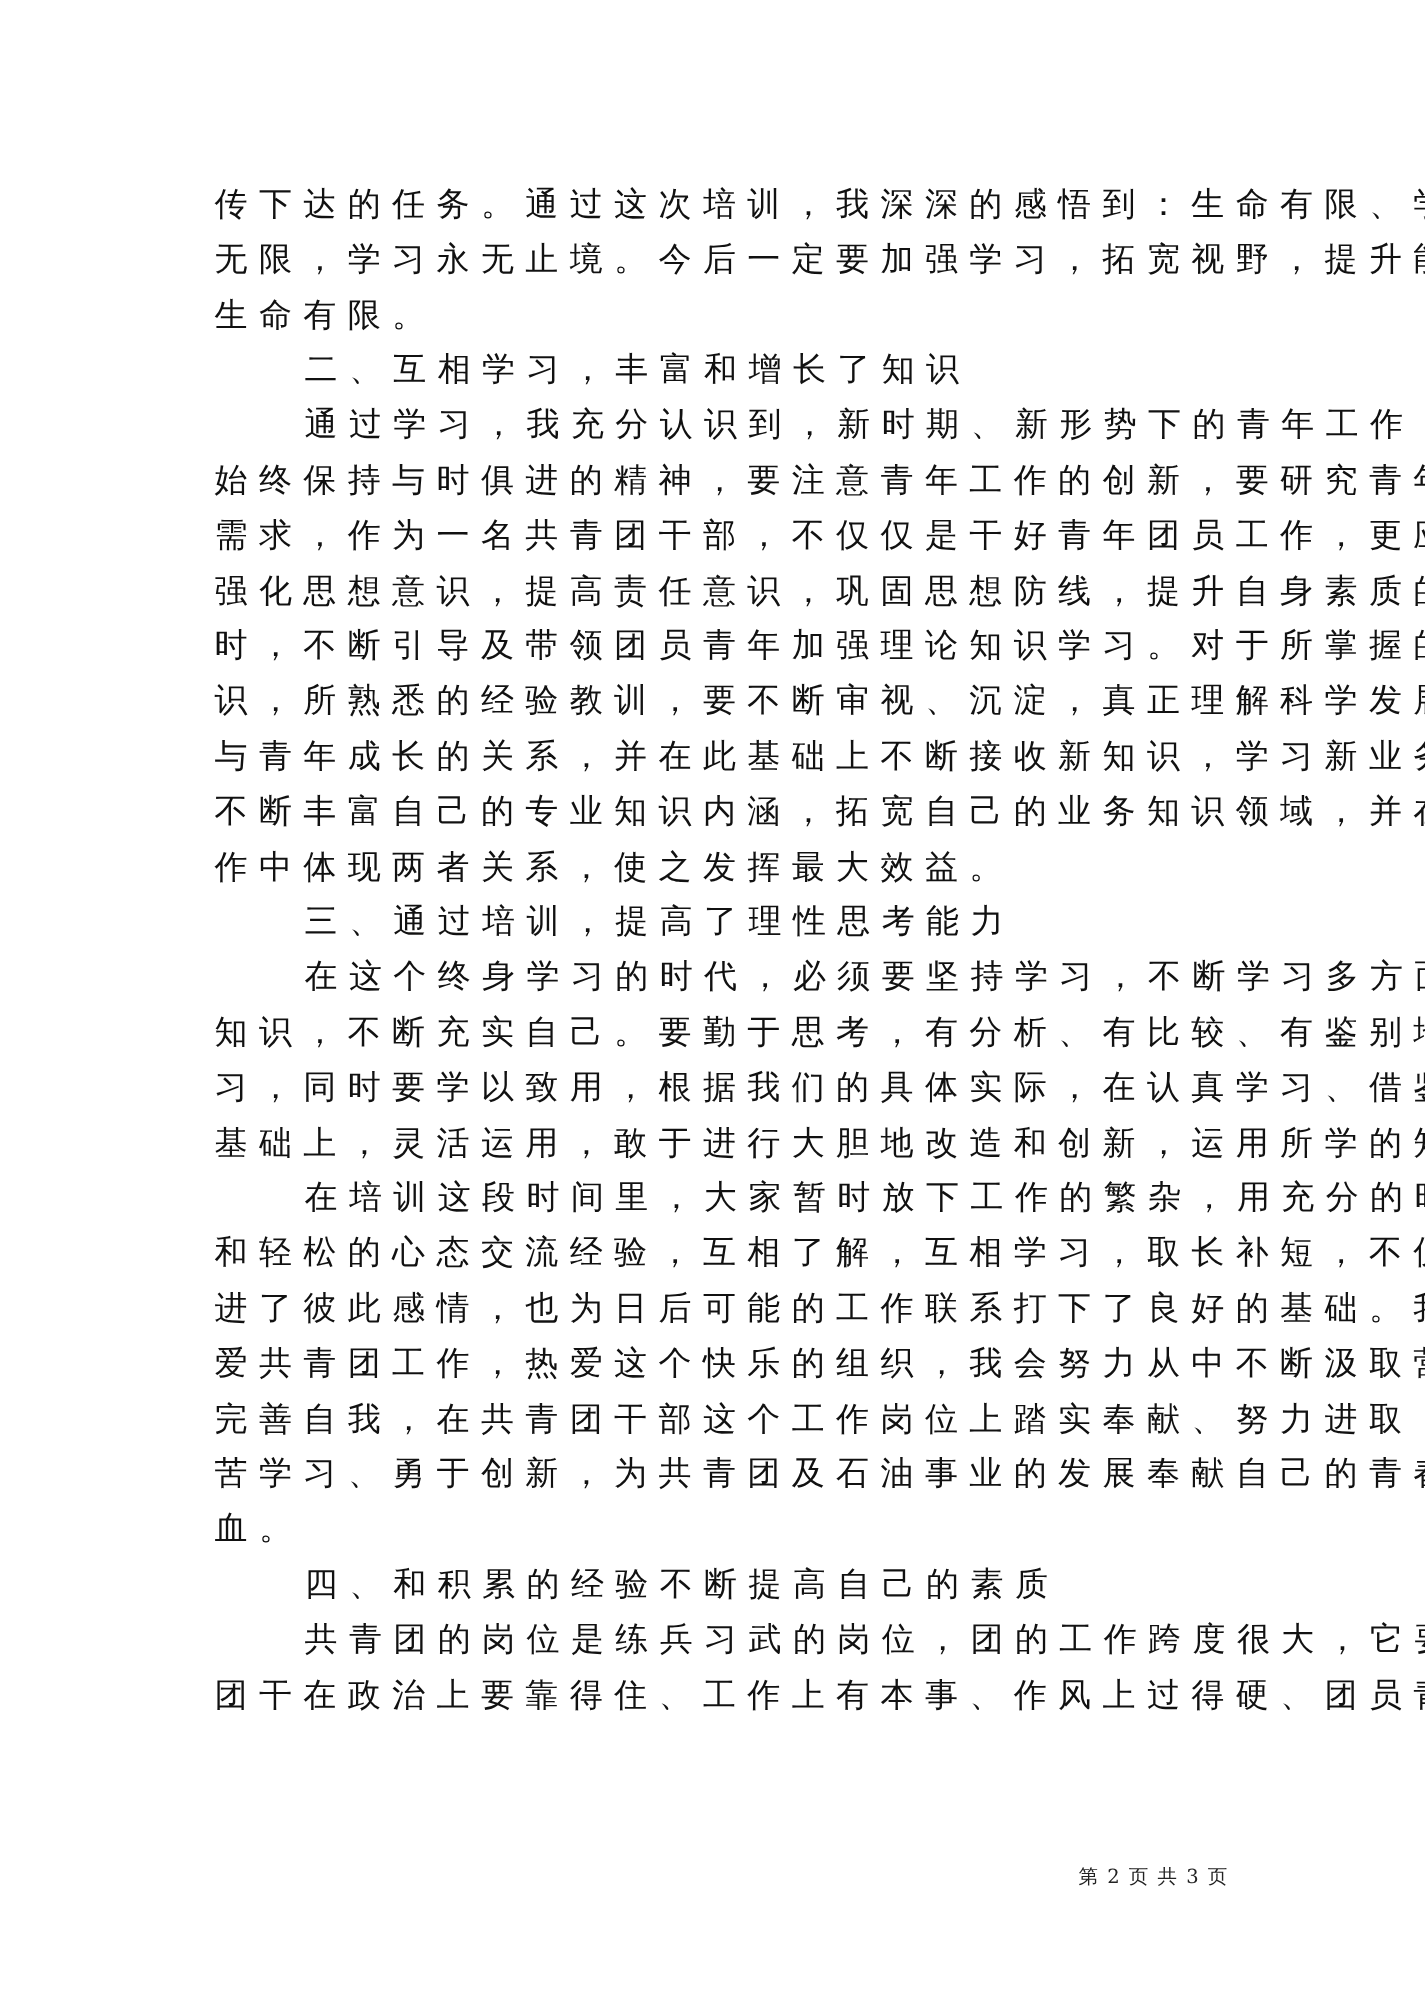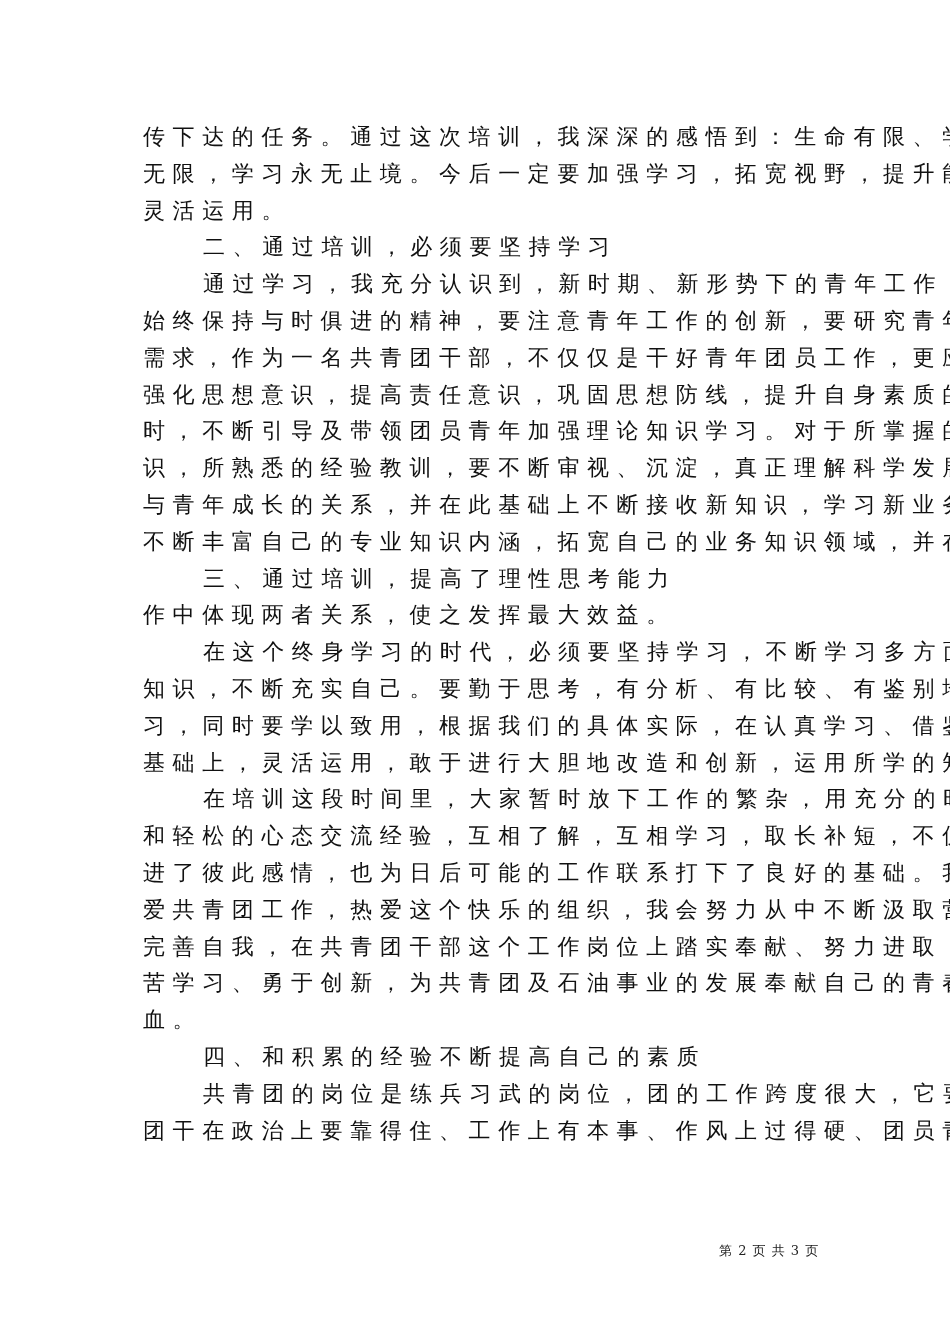--- a/index.html
+++ b/index.html
@@ -49,32 +49,32 @@
       text-align: right;
     }
   </style>
 </head>
 <body>
 
 <div class="page">
   <div class="body-text">
     <div class="line">传下达的任务。通过这次培训，我深深的感悟到：生命有限、学习</div>
     <div class="line">无限，学习永无止境。今后一定要加强学习，拓宽视野，提升能力，</div>
-    <div class="line">灵活运用。</div>
-    <div class="line indent">二、通过培训，必须要坚持学习</div>
+    <div class="line">生命有限。</div>
+    <div class="line indent">二、互相学习，丰富和增长了知识</div>
     <div class="line indent">通过学习，我充分认识到，新时期、新形势下的青年工作，要</div>
     <div class="line">始终保持与时俱进的精神，要注意青年工作的创新，要研究青年的</div>
     <div class="line">需求，作为一名共青团干部，不仅仅是干好青年团员工作，更应在</div>
     <div class="line">强化思想意识，提高责任意识，巩固思想防线，提升自身素质的同</div>
     <div class="line">时，不断引导及带领团员青年加强理论知识学习。对于所掌握的知</div>
     <div class="line">识，所熟悉的经验教训，要不断审视、沉淀，真正理解科学发展贵</div>
     <div class="line">与青年成长的关系，并在此基础上不断接收新知识，学习新业务，</div>
     <div class="line">不断丰富自己的专业知识内涵，拓宽自己的业务知识领域，并在工</div>
+    <div class="line">作中体现两者关系，使之发挥最大效益。</div>
     <div class="line indent">三、通过培训，提高了理性思考能力</div>
-    <div class="line">作中体现两者关系，使之发挥最大效益。</div>
     <div class="line indent">在这个终身学习的时代，必须要坚持学习，不断学习多方面的</div>
     <div class="line">知识，不断充实自己。要勤于思考，有分析、有比较、有鉴别地学</div>
     <div class="line">习，同时要学以致用，根据我们的具体实际，在认真学习、借鉴的</div>
     <div class="line">基础上，灵活运用，敢于进行大胆地改造和创新，运用所学的知识</div>
     <div class="line indent">在培训这段时间里，大家暂时放下工作的繁杂，用充分的时间</div>
     <div class="line">和轻松的心态交流经验，互相了解，互相学习，取长补短，不仅增</div>
     <div class="line">进了彼此感情，也为日后可能的工作联系打下了良好的基础。我热</div>
     <div class="line">爱共青团工作，热爱这个快乐的组织，我会努力从中不断汲取营养，</div>
     <div class="line">完善自我，在共青团干部这个工作岗位上踏实奉献、努力进取，刻</div>
     <div class="line">苦学习、勇于创新，为共青团及石油事业的发展奉献自己的青春热</div>

